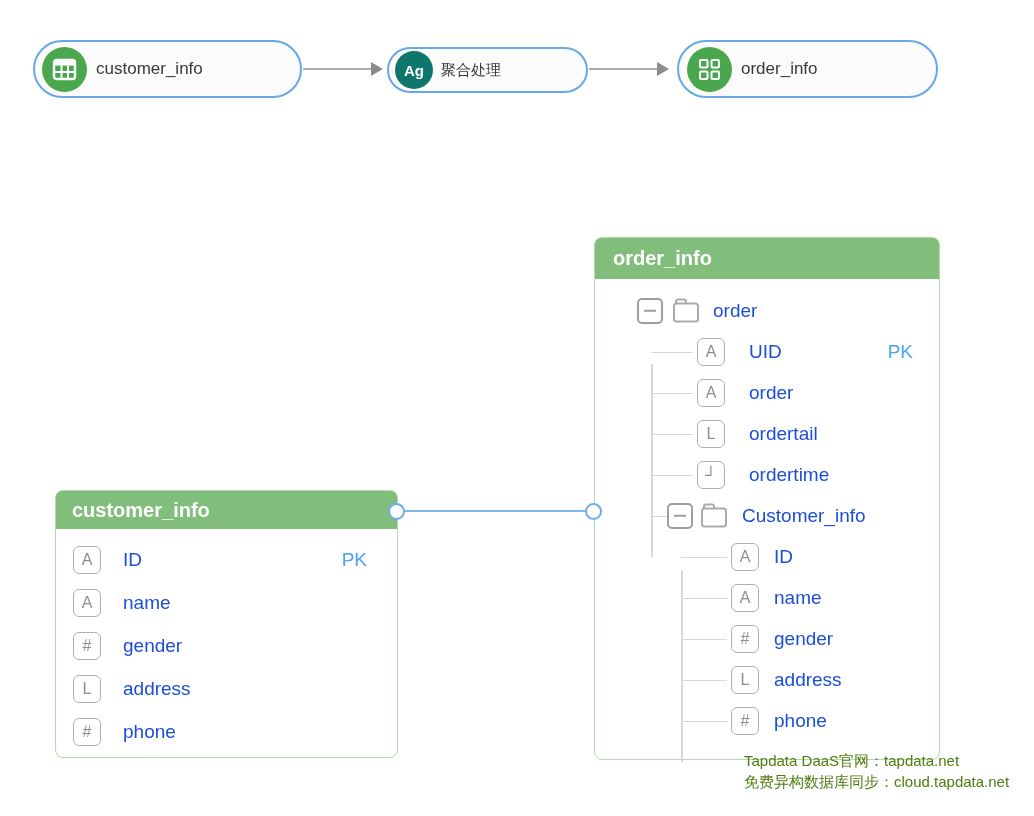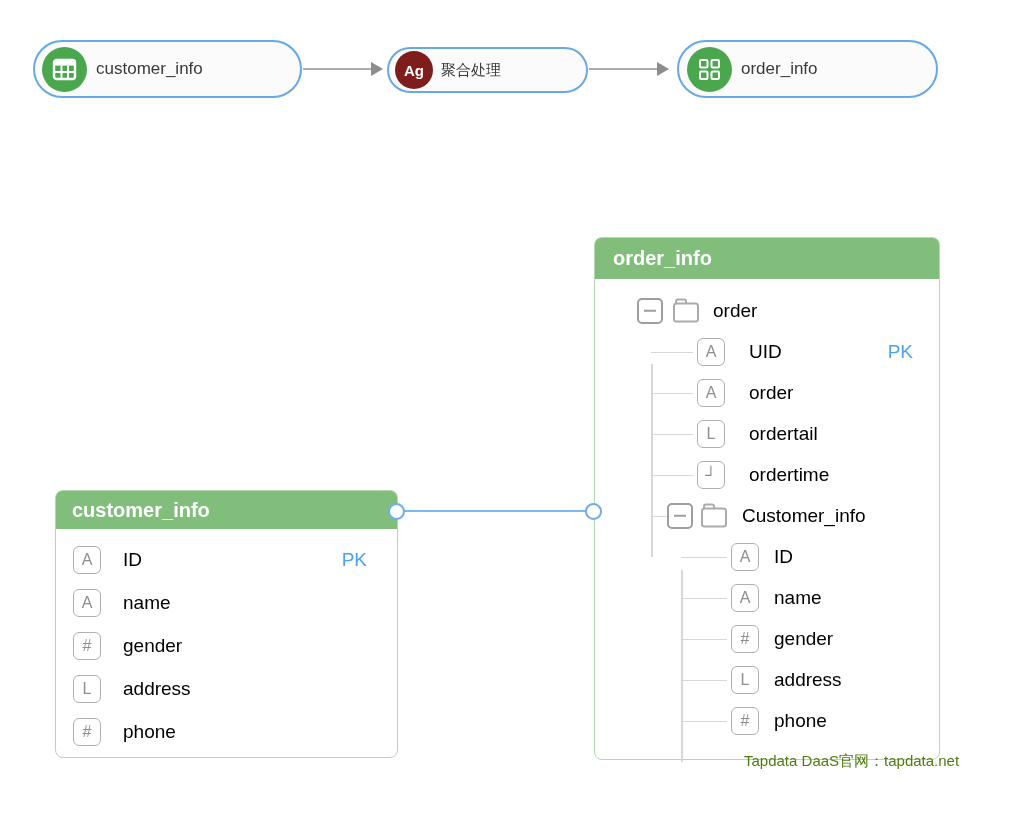--- a/index.html
+++ b/index.html
@@ -34,21 +34,21 @@
     background:#81be7c;color:#ffffff;font-weight:bold;font-size:20px;
     border-radius:6px 6px 0 0;display:flex;align-items:center;padding-left:16px;
   }
   .row{display:flex;align-items:center;position:relative;box-sizing:border-box;}
   .type-box{
     width:28px;height:28px;box-sizing:border-box;flex:none;
     border:1.5px solid #b0b0b0;border-radius:6px;background:#fff;
     display:flex;align-items:center;justify-content:center;
     color:#8e8e8e;font-size:16px;line-height:1;
   }
-  .field-label{color:#000000;font-size:19px;white-space:nowrap;}
+  .field-label{color:#1d4ed8;font-size:19px;white-space:nowrap;}
   .pk{position:absolute;color:#4ca2f2;font-size:19px;}
   
   #customer-card{left:55px;top:490px;width:343px;height:268px;}
   #customer-card .card-header{height:38px;}
   #customer-card .card-body{padding-top:9px;}
   #customer-card .row{height:43px;padding-left:17px;}
   #customer-card .field-label{margin-left:22px;}
   #customer-card .pk{right:30px;}
   
   #order-card{left:594px;top:237px;width:346px;height:523px;}
@@ -114,21 +114,21 @@
         <line x1="3" y1="14" x2="22" y2="14" stroke="#fff" stroke-width="2"></line>
       </svg>
     </span>
     <span class="node-label">customer_info</span>
   </div>
 
   <div class="flow-line" style="left:303px;top:68px;width:68px;"></div>
   <div class="arrow-head" style="left:371px;top:62px;"></div>
 
   <div class="pill" id="node-agg" style="left:387px;top:47px;width:201px;height:46px;">
-    <span class="node-icon" style="width:38px;height:38px;margin-left:6px;background:#7f1d1d;font-size:15px;">Ag</span>
+    <span class="node-icon" style="width:38px;height:38px;margin-left:6px;background:#0f766e;font-size:15px;">Ag</span>
     <span class="node-label">聚合处理</span>
   </div>
 
   <div class="flow-line" style="left:589px;top:68px;width:68px;"></div>
   <div class="arrow-head" style="left:657px;top:62px;"></div>
 
   <div class="pill" id="node-order" style="left:677px;top:40px;width:261px;height:58px;">
     <span class="node-icon" style="width:45px;height:45px;margin-left:8px;background:#4ba74e;">
       <svg width="23" height="23" viewBox="0 0 23 23">
         <rect x="2" y="2" width="7.5" height="7.5" rx="1.2" fill="none" stroke="#fff" stroke-width="2"></rect>
@@ -235,15 +235,16 @@
       </div>
     </div>
   </div>
 
   <div id="conn-line"></div>
   <div class="conn-port" id="conn-port-left"></div>
   <div class="conn-port" id="conn-port-right"></div>
 
   <div id="footer">
     <div>Tapdata DaaS官网：tapdata.net</div>
+    <div>免费异构数据库同步：cloud.tapdata.net</div>
   </div>
 
 </div>
 
 </body></html>

